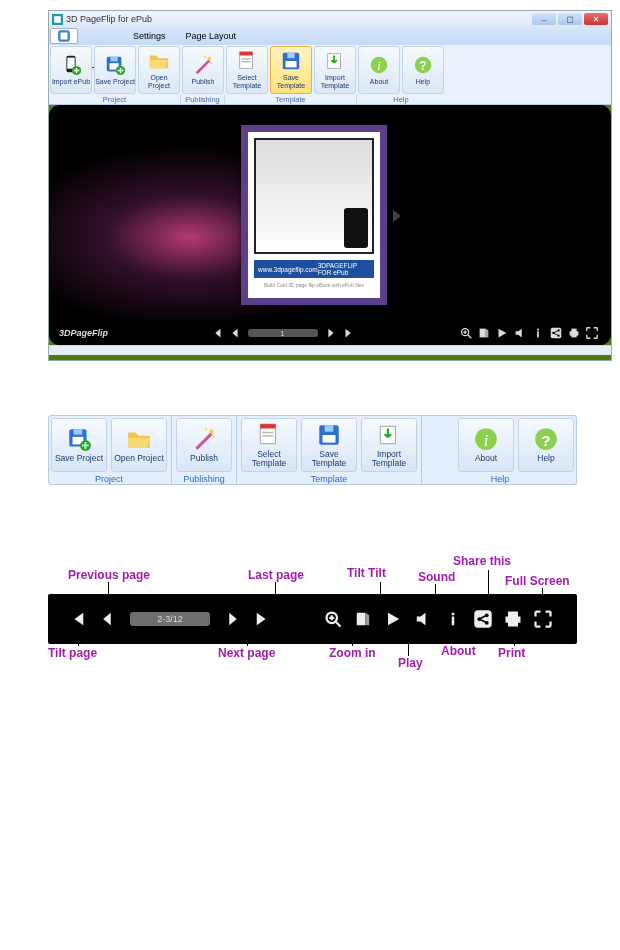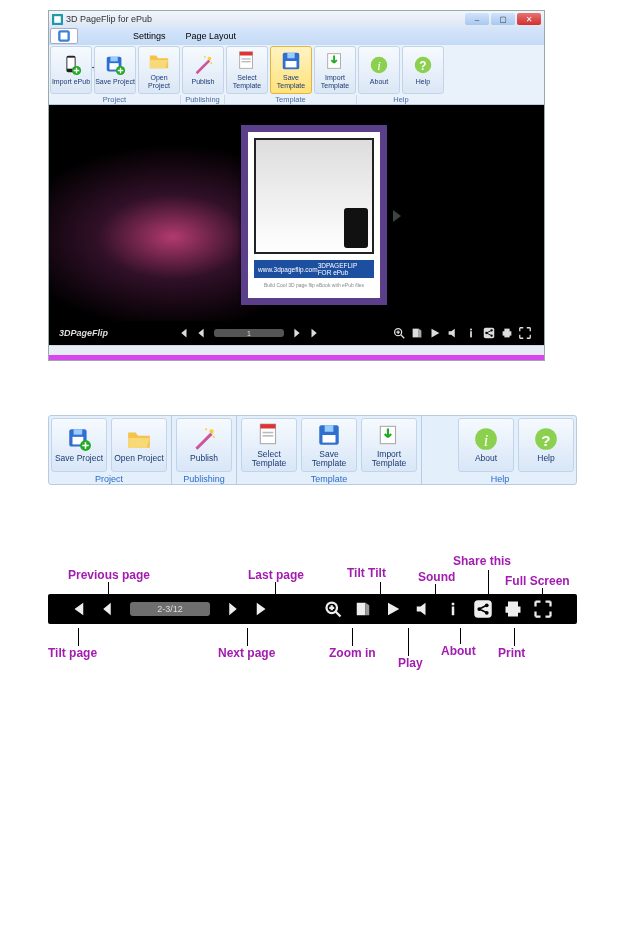--- a/index.html
+++ b/index.html
@@ -1,40 +1,40 @@
 <!DOCTYPE html>
 <html><head>
 <meta charset="utf-8">
 <style>
   * { box-sizing: border-box; margin: 0; padding: 0; }
   body { font-family: Tahoma, Arial, sans-serif; background: #fff; width: 620px; height: 950px; position: relative; font-size: 10px; }
 
   
-  .app-window { position: absolute; left: 48px; top: 10px; width: 497px; height: 351px; border: 1px solid #9aa; background: #d946ef; }
+  .app-window { position: absolute; left: 48px; top: 10px; width: 564px; height: 351px; border: 1px solid #9aa; background: #4d7c0f; }
   .titlebar { height: 16px; background: linear-gradient(#f3f6fb,#dce6f4); display:flex; align-items:center; padding:0 3px; font-size:9px; color:#333; }
   .titlebar .spacer{flex:1;}
   .winbtns{display:flex;gap:2px;}
   .winbtn{width:24px;height:12px;border-radius:2px;display:flex;align-items:center;justify-content:center;font-size:8px;}
   .winbtn.min{background:linear-gradient(#cfe3fb,#a9c8ef);}
   .winbtn.max{background:linear-gradient(#cfe3fb,#a9c8ef);}
   .winbtn.close{background:linear-gradient(#e57373,#d32f2f);color:#fff;}
   .menubar{height:18px;background:linear-gradient(#d6e6fb,#c4daf5);display:flex;font-size:9px;}
   .menubar .logo{width:28px;display:flex;align-items:center;justify-content:center;background:#fff;border:1px solid #aac;margin:1px;border-radius:2px;}
   .menubar .tab{padding:0 9px;display:flex;align-items:center;border:1px solid transparent;}
   .menubar .tab.active{background:#f5f8fc;border-color:#aac;border-bottom:none;border-radius:3px 3px 0 0;margin-top:40px;}
   .ribbon{display:flex;background:#e9f1fb;border-bottom:1px solid #b9cbe3;height:60px;}
   .ribbon-group{display:flex;flex-direction:column;}
   .ribbon-row{display:flex;}
   .ribbon-btn{width:42px;height:48px;margin:1px;background:linear-gradient(#f6fafe,#dbe7f5);border:1px solid #c3d4ea;border-radius:3px;display:flex;flex-direction:column;align-items:center;justify-content:center;font-size:7px;text-align:center;color:#1b3a73;line-height:1.1;}
   .ribbon-btn.hi{background:linear-gradient(#fff3c2,#ffe27a);border-color:#e0b642;}
   .ribbon-icon{width:22px;height:22px;margin-bottom:2px;display:flex;align-items:center;justify-content:center;}
   .ribbon-label{padding:0 3px;height:10px;font-size:7.5px;color:#4a6ca5;text-align:center;border-right:1px solid #cbd9ed;}
   .ribbon-group:last-child .ribbon-label{border-right:none;}
 
-  .stage{height:240px;background:radial-gradient(ellipse 60% 70% at 25% 55%,#b23a6f 0%,#311028 25%,#000 55%),radial-gradient(ellipse 60% 70% at 75% 55%,#1fb4bf 0%,#083040 25%,#000 55%),#000;position:relative;overflow:hidden;}
+  .stage{height:240px;background:radial-gradient(ellipse 60% 70% at 25% 55%,#b23a6f 0%,#311028 25%,#000 55%),radial-gradient(ellipse 60% 70% at 75% 55%,#1fb4bf 0%,#083040 25%,#000 55%),#000;position:relative;overflow:hidden;border-radius:11px;}
   .book{position:absolute;left:192px;top:20px;width:146px;height:180px;background:#fff;border:7px solid #5b3f8a;box-shadow:0 0 6px rgba(0,0,0,.6);}
   .book-inner{padding:6px;height:100%;display:flex;flex-direction:column;}
   .monitor{flex:1;background:linear-gradient(#ddd,#fff);border:2px solid #222;position:relative;}
   .phone{position:absolute;right:4px;bottom:4px;width:24px;height:40px;background:#111;border-radius:3px;}
   .blueband{height:18px;background:#1d4fa0;color:#fff;font-size:6.5px;display:flex;align-items:center;justify-content:space-between;padding:0 4px;margin-top:6px;}
   .caption{font-size:5px;color:#888;text-align:center;padding:4px 0;}
   .page-arrow{position:absolute;left:344px;top:105px;width:0;height:0;border-left:8px solid #9a9;border-top:6px solid transparent;border-bottom:6px solid transparent;opacity:.4;}
 
   .footbar{position:absolute;left:0;right:0;bottom:0;height:24px;background:#000;display:flex;align-items:center;color:#ddd;padding:0 10px;font-size:9px;}
   .footbrand{font-weight:bold;flex:0 0 auto;font-style:italic;}
@@ -47,21 +47,21 @@
   .ribbon-large{position:absolute;left:48px;top:415px;width:529px;height:70px;display:flex;background:#e4effc;border:1px solid #b9cbe3;border-radius:3px;}
   .rl-btn{width:56px;height:54px;margin:2px;background:linear-gradient(#f6fafe,#d8e6f7);border:1px solid #c3d4ea;border-radius:3px;display:flex;flex-direction:column;align-items:center;justify-content:center;font-size:8.5px;color:#1b3a73;line-height:1.1;text-align:center;}
   .rl-btn .ribbon-icon{width:28px;height:26px;}
   .rl-label{flex:1;height:12px;font-size:9px;color:#2b6cc4;text-align:center;padding-bottom:2px;}
   .rl-group{display:flex;flex-direction:column;}
   .rl-group .row{display:flex;}
   .rl-sep{width:1px;background:#b9cbe3;margin:0 2px;}
 
   
   .bt-wrap{position:absolute;left:48px;top:594px;width:529px;}
-  .bt-bar{height:30px;background:#000;border-radius:2px;display:flex;align-items:center;padding:0 14px;}
+  .bt-bar{height:50px;background:#000;border-radius:2px;display:flex;align-items:center;padding:0 14px;}
   .bt-btn{width:20px;height:20px;margin:0 5px;display:flex;align-items:center;justify-content:center;color:#eee;}
   .bt-range{width:80px;height:14px;background:#6e6e6e;border-radius:3px;margin:0 8px;display:flex;align-items:center;justify-content:center;font-size:9px;color:#ddd;}
   .bt-gap{flex:0 0 40px;}
   .callout{position:absolute;font-size:12px;font-weight:bold;color:#a21caf;white-space:nowrap;}
   .tick{position:absolute;width:1px;background:#000;}
 
   
   svg{width:100%;height:100%;}
 </style>
 </head>

